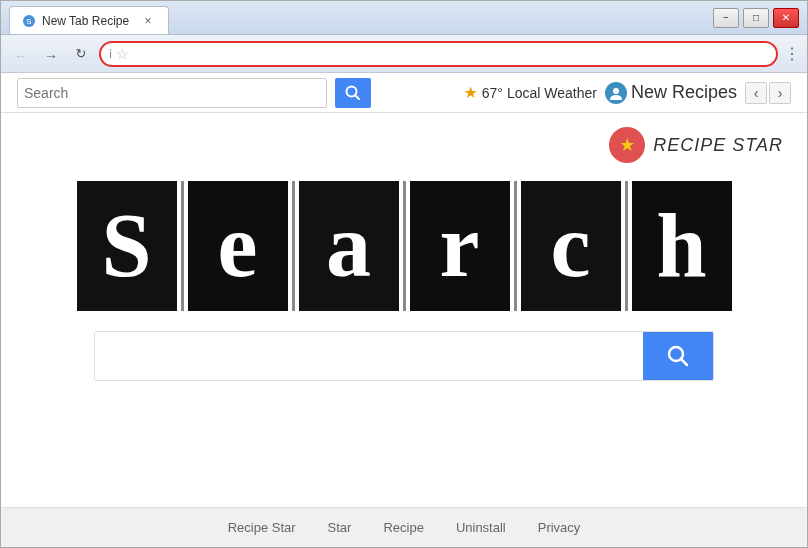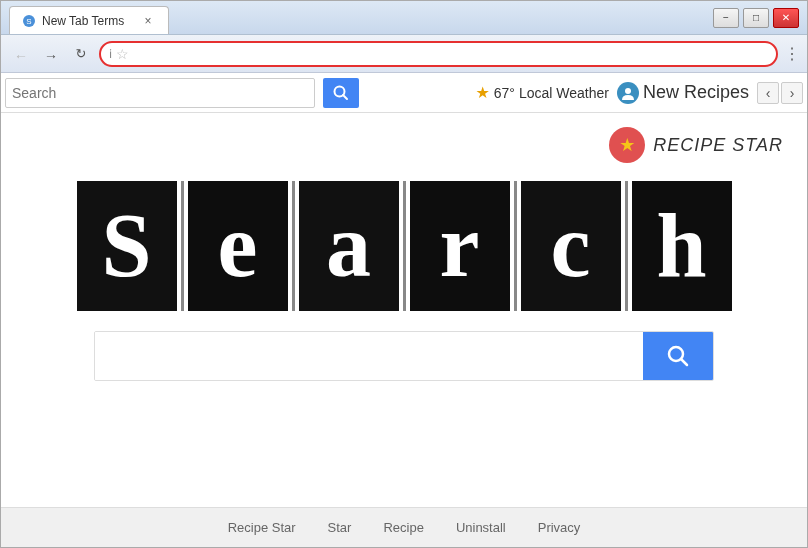--- a/index.html
+++ b/index.html
@@ -98,21 +98,21 @@
     .address-text { flex: 1; }
     .star-btn { color: #bbb; font-size: 14px; cursor: pointer; }
     .menu-btn { color: #666; font-size: 16px; cursor: pointer; letter-spacing: -1px; }
 
     
     .omnibox-bar {
       background: white;
       height: 40px;
       display: flex;
       align-items: center;
-      padding: 0 4px;
+      padding: 0 16px;
       gap: 8px;
       border-bottom: 1px solid #ddd;
       flex-shrink: 0;
     }
     .search-input-wrap {
       display: flex;
       align-items: center;
       border: 1px solid #ccc;
       border-radius: 2px;
       height: 30px;
@@ -298,21 +298,21 @@
 
   <div class="title-bar">
     <div class="tab-area">
       <div class="tab">
         <div class="tab-favicon">
           <svg viewBox="0 0 14 14">
               <circle cx="7" cy="7" r="6" fill="#4a90d9"></circle>
               <text x="7" y="10" text-anchor="middle" font-size="8" fill="white" font-family="Arial">S</text>
             </svg>
         </div>
-        <span>New Tab Terms</span>
+        <span>New Tab Recipe</span>
         <div class="tab-close">×</div>
       </div>
     </div>
     <div class="window-controls">
       <div class="win-btn">−</div>
       <div class="win-btn">□</div>
       <div class="win-btn close">✕</div>
     </div>
   </div>
 

